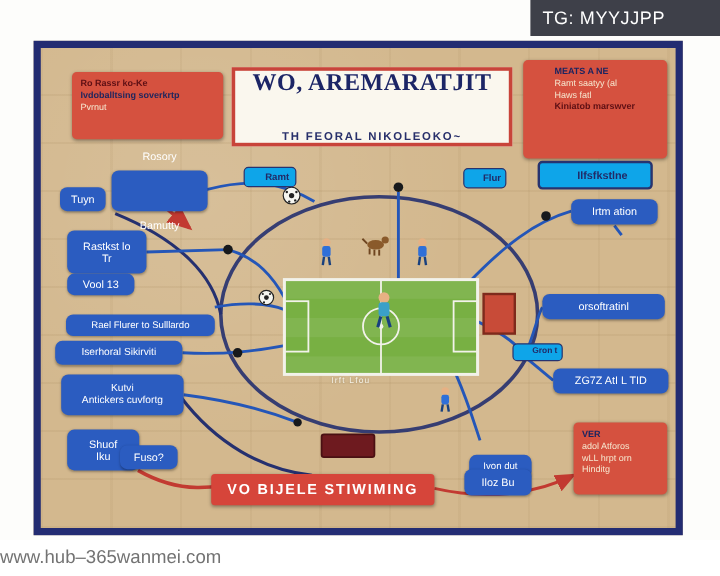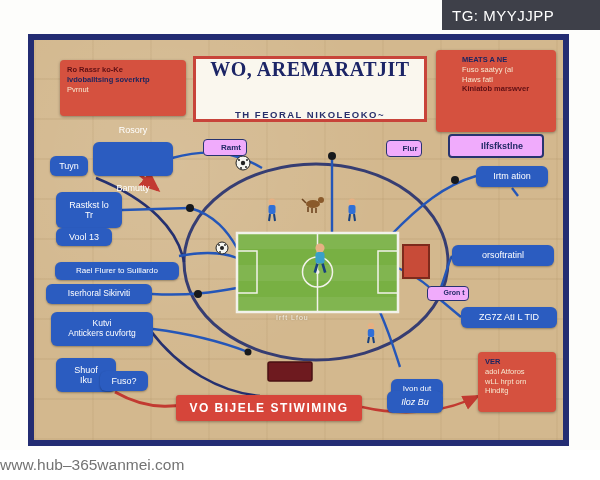--- a/index.html
+++ b/index.html
@@ -12,21 +12,21 @@
            repeating-linear-gradient(0deg, rgba(160,130,85,0.13) 0 2px, transparent 2px 40px),
            repeating-linear-gradient(90deg, rgba(160,130,85,0.10) 0 2px, transparent 2px 58px),
            radial-gradient(circle at 25% 30%, rgba(255,255,255,0.10), transparent 45%),
            #d3b88e;}
   svg.wires{position:absolute;left:0;top:0;z-index:2;pointer-events:none;}
   .pill{position:absolute;z-index:3;background:#2b5cc0;color:#fff;border-radius:6px;
         display:flex;align-items:center;justify-content:center;text-align:center;
         line-height:1.15;padding:2px 4px;box-sizing:border-box;
         box-shadow:0 1px 2px rgba(0,0,0,.3);}
   .pill.col{flex-direction:column;}
-  .whitebox{position:absolute;z-index:3;background:#f0abfc;border:2px solid #27336f;color:#222a66;
+  .whitebox{position:absolute;z-index:3;background:#0ea5e9;border:2px solid #27336f;color:#222a66;
         border-radius:4px;display:flex;flex-direction:column;align-items:center;justify-content:center;
         text-align:center;line-height:1.15;box-sizing:border-box;font-weight:bold;padding-left:12px;}
   .redbox{position:absolute;z-index:3;background:#d5513f;border-radius:4px;padding:5px 7px;
         box-sizing:border-box;box-shadow:0 1px 3px rgba(0,0,0,.35);line-height:1.3;}
   .redbox .l{display:block;}
   .titlebox{position:absolute;z-index:3;left:193px;top:56px;width:234px;height:66px;box-sizing:border-box;
         background:#faf7ee;border:3px solid #c8443a;display:flex;flex-direction:column;
         align-items:center;justify-content:center;gap:24px;}
   .titlebox .t{font-family:"Liberation Serif",serif;font-weight:bold;font-size:20px;
         letter-spacing:.5px;color:#1c2566;}
@@ -169,21 +169,21 @@
   </div>
 
   <div class="redbox" style="left:60px;top:60px;width:126px;height:56px;font-size:7.5px;">
     <span class="l" style="color:#5d0f14;font-weight:bold;">Ro Rassr ko-Ke</span>
     <span class="l" style="color:#20265e;font-weight:bold;">Ivdoballtsing soverkrtp</span>
     <span class="l" style="color:#f7ead2;">Pvrnut</span>
   </div>
 
   <div class="redbox" style="left:436px;top:50px;width:120px;height:82px;font-size:7.5px;padding-left:26px;">
     <span class="l" style="color:#1d2560;font-weight:bold;">MEATS A NE</span>
-    <span class="l" style="color:#f6e7cf;">Fuso saatyy (al</span>
+    <span class="l" style="color:#f6e7cf;">Ramt saatyy (al</span>
     <span class="l" style="color:#f6e7cf;">Haws fatl</span>
     <span class="l" style="color:#5d0f14;font-weight:bold;">Kiniatob marswver</span>
   </div>
 
   <div class="pill" style="left:50px;top:156px;width:38px;height:20px;font-size:9px;">Tuyn</div>
   <div class="pill col" style="left:93px;top:142px;width:80px;height:34px;font-size:9px;gap:48px;">
     <span>Rosory</span>
     <span>Bamutty</span>
   </div>
   <div class="pill col" style="left:56px;top:192px;width:66px;height:36px;font-size:9px;">
@@ -214,21 +214,21 @@
   <div class="whitebox" style="left:448px;top:134px;width:96px;height:24px;font-size:9px;">
     <span>Ilfsfkstlne</span>
   </div>
   <div class="pill" style="left:476px;top:166px;width:72px;height:21px;font-size:9px;">Irtm ation</div>
   <div class="pill" style="left:452px;top:245px;width:102px;height:21px;font-size:9px;">orsoftratinl</div>
   <div class="whitebox" style="left:427px;top:286px;width:42px;height:15px;font-size:7px;border-width:1px;">
     <span>Gron t</span>
   </div>
   <div class="pill" style="left:461px;top:307px;width:96px;height:21px;font-size:9px;">ZG7Z AtI L TID</div>
   <div class="pill" style="left:391px;top:367px;width:52px;height:20px;font-size:8px;margin-top:12px;">Ivon dut</div>
-  <div class="pill" style="left:387px;top:391px;width:56px;height:22px;font-size:9px;font-style:italic;">Iloz Bu</div>
+  <div class="pill" style="left:387px;top:391px;width:56px;height:22px;font-size:9px;">Iloz Bu</div>
 
   <div class="redbox" style="left:478px;top:352px;width:78px;height:60px;font-size:7.5px;">
     <span class="l" style="color:#1d2560;font-weight:bold;">VER</span>
     <span class="l" style="color:#f6e7cf;">adol Atforos</span>
     <span class="l" style="color:#f6e7cf;">wLL hrpt orn</span>
     <span class="l" style="color:#f6e7cf;">Hinditg</span>
   </div>
 
   <div class="banner">VO BIJELE STIWIMING</div>
 

